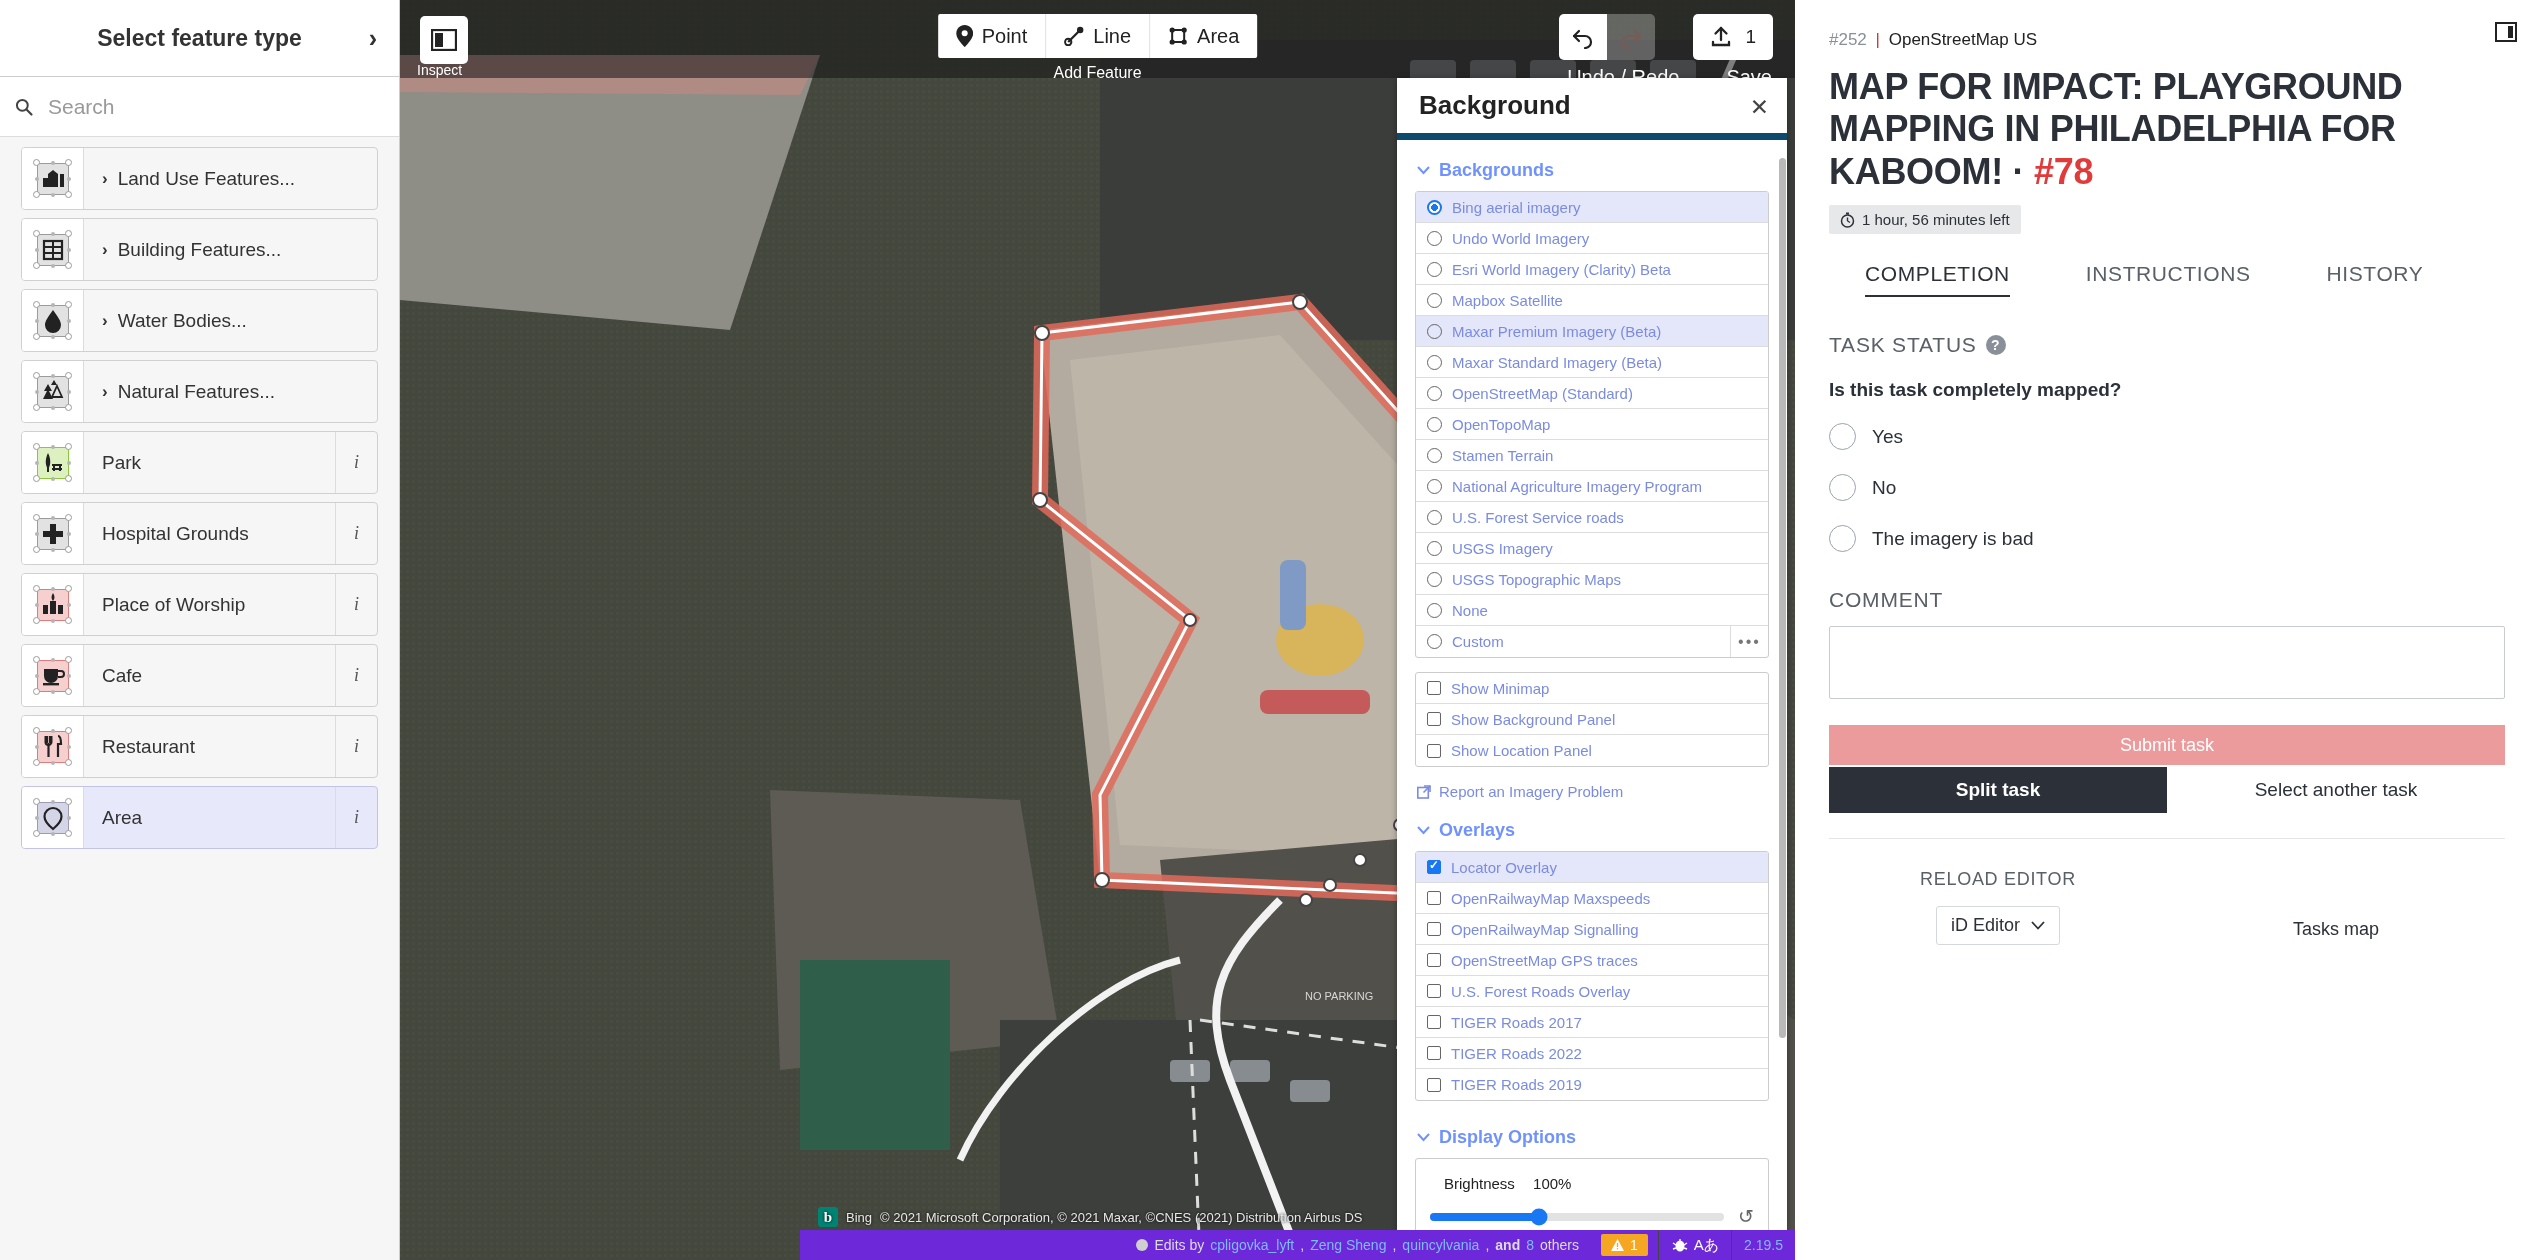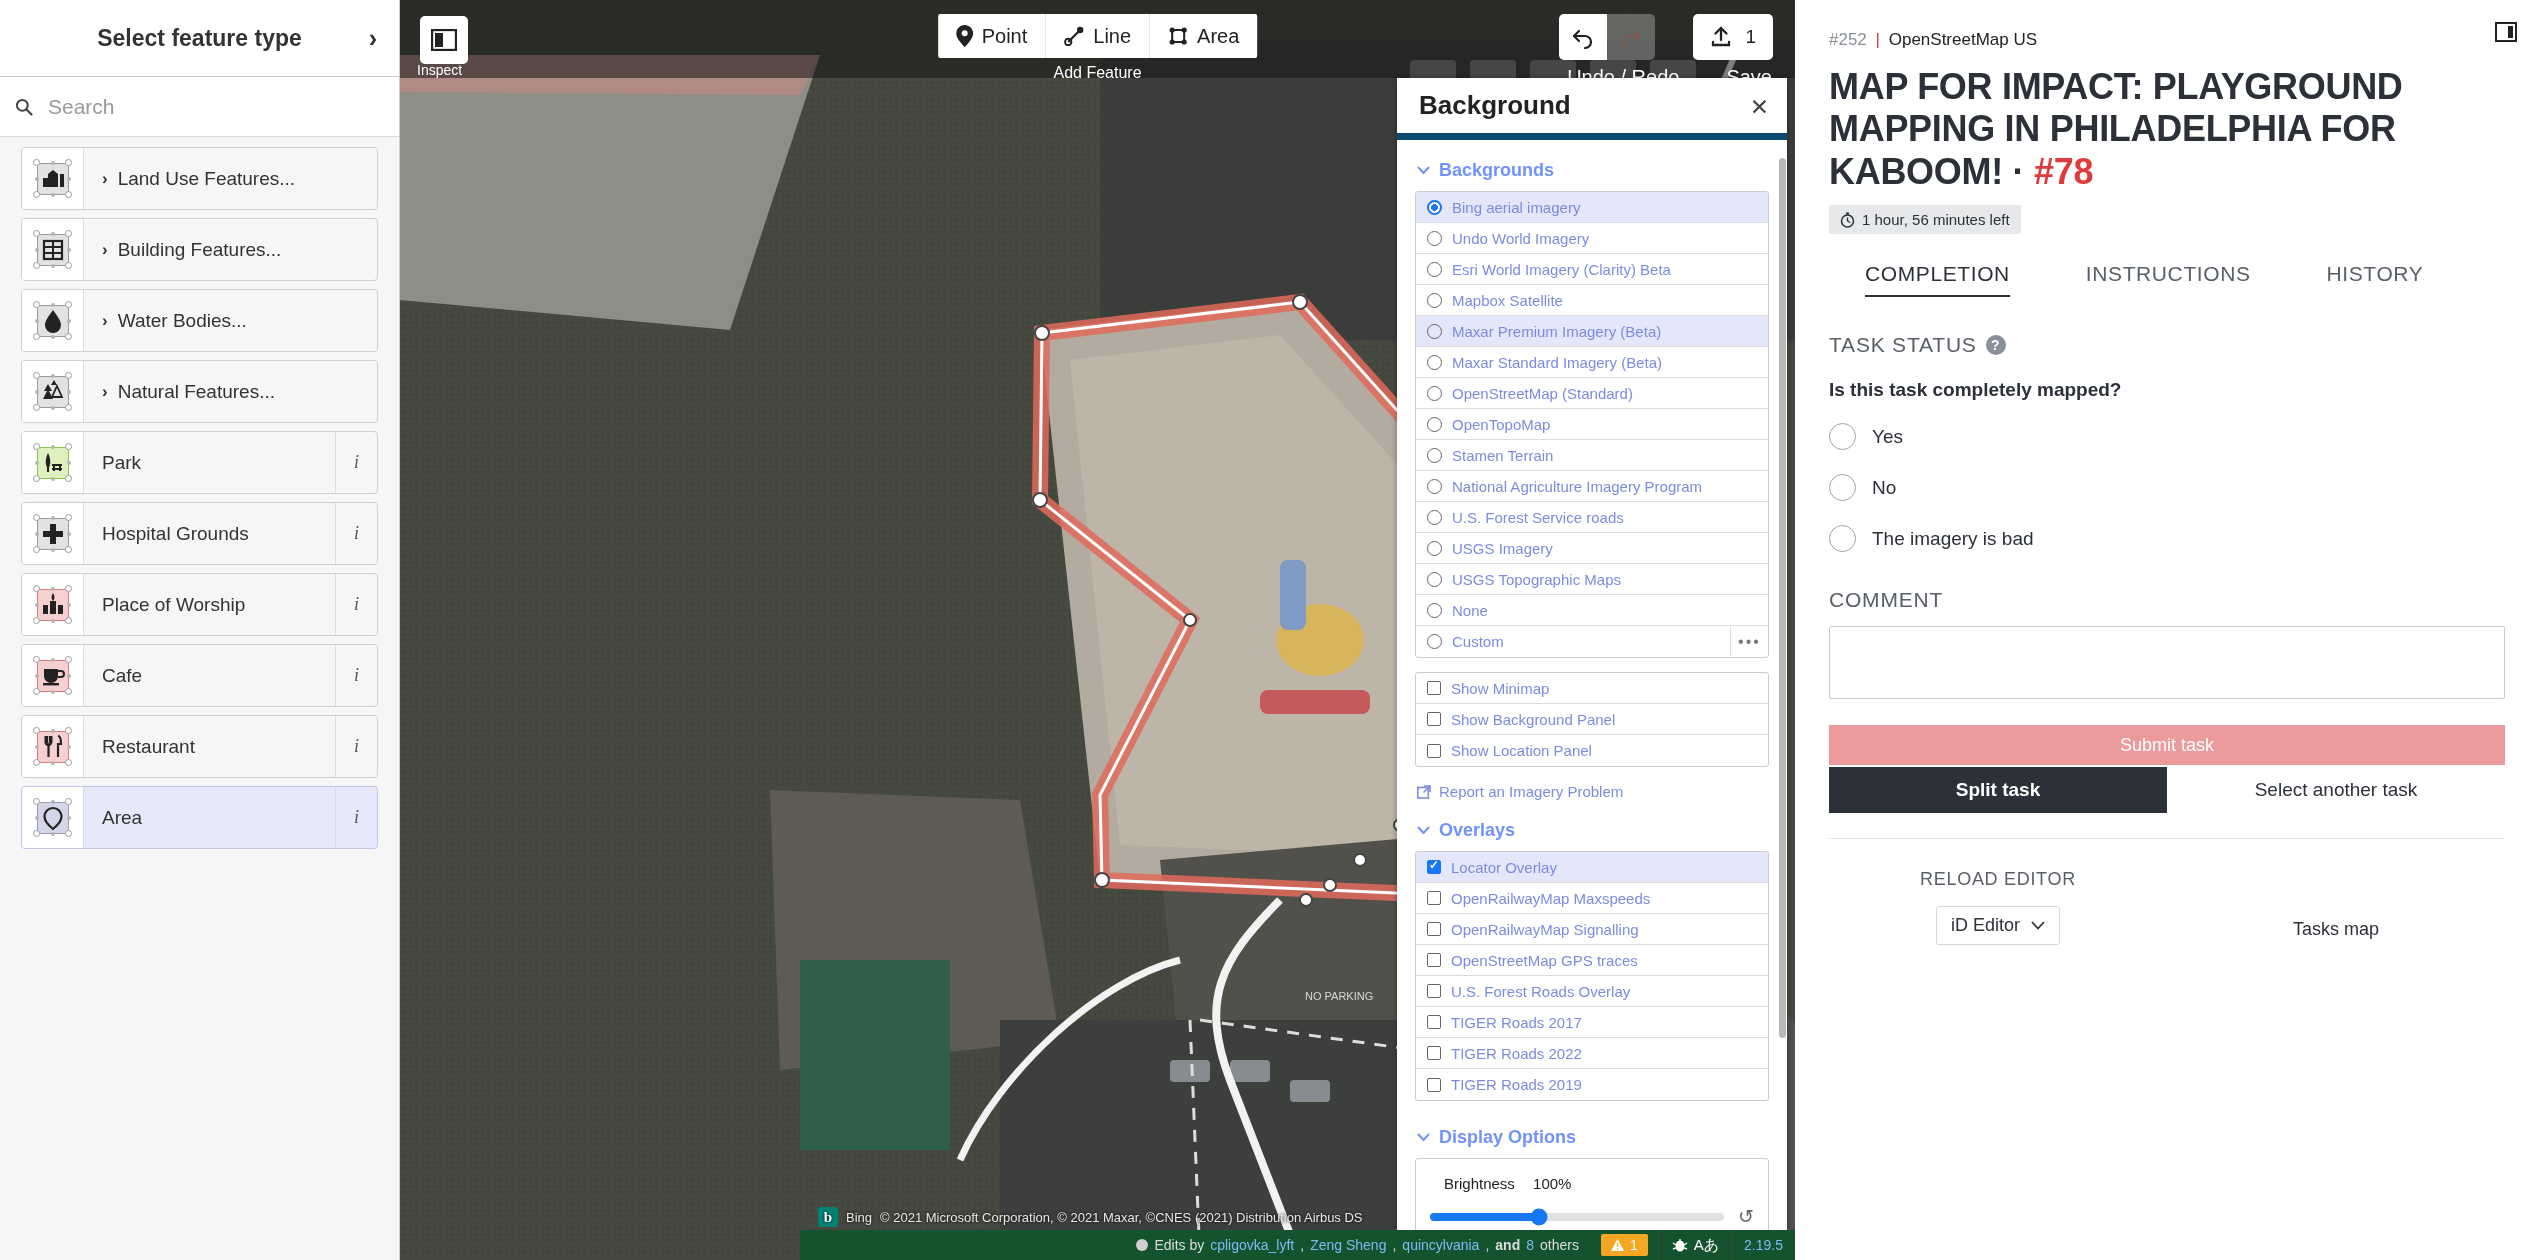--- a/index.html
+++ b/index.html
@@ -129,21 +129,21 @@
     gap: 8px; font-size: 13px; color: #e8e8e8; text-shadow: 0 0 3px #000;
   }
   .bing-badge { width: 20px; height: 20px; background: #008373; border-radius: 3px;
     color: #fff; font-size: 15px; display: flex; align-items: center; justify-content: center;
     font-family: "Liberation Serif", serif; font-weight: bold; }
   .scalebar { position: absolute; left: 408px; bottom: 8px; z-index: 6; display: flex;
     align-items: center; gap: 10px; color: #fff; font-size: 16px; text-shadow: 0 0 3px #000; }
   .scalebar .bar { width: 218px; height: 9px; border: 2px solid #fff; border-top: 0; }
 
   .statusbar {
-    position: absolute; left: 400px; right: 0; bottom: 0; height: 30px; background: #14532d;
+    position: absolute; left: 400px; right: 0; bottom: 0; height: 30px; background: #6d28d9;
     z-index: 20; display: flex; align-items: center; justify-content: flex-end;
     font-size: 14px; color: #ddd;
   }
   .statusbar .edits { display: flex; align-items: center; gap: 6px; padding-right: 12px; }
   .statusbar a { color: #7ebbf5; text-decoration: none; }
   .statusbar .warnbox { background: #f5a623; color: #fff; display: flex; align-items: center;
     gap: 6px; padding: 0 10px; height: 22px; margin: 0 10px; font-size: 14px; border-radius: 2px; }
   .statusbar .glyphs { color: #fff; font-size: 15px; padding: 0 12px; border-left: 1px solid #444;
     border-right: 1px solid #444; height: 30px; display: flex; align-items: center; gap: 5px; }
   .statusbar .ver { color: #7ebbf5; padding: 0 12px; }

